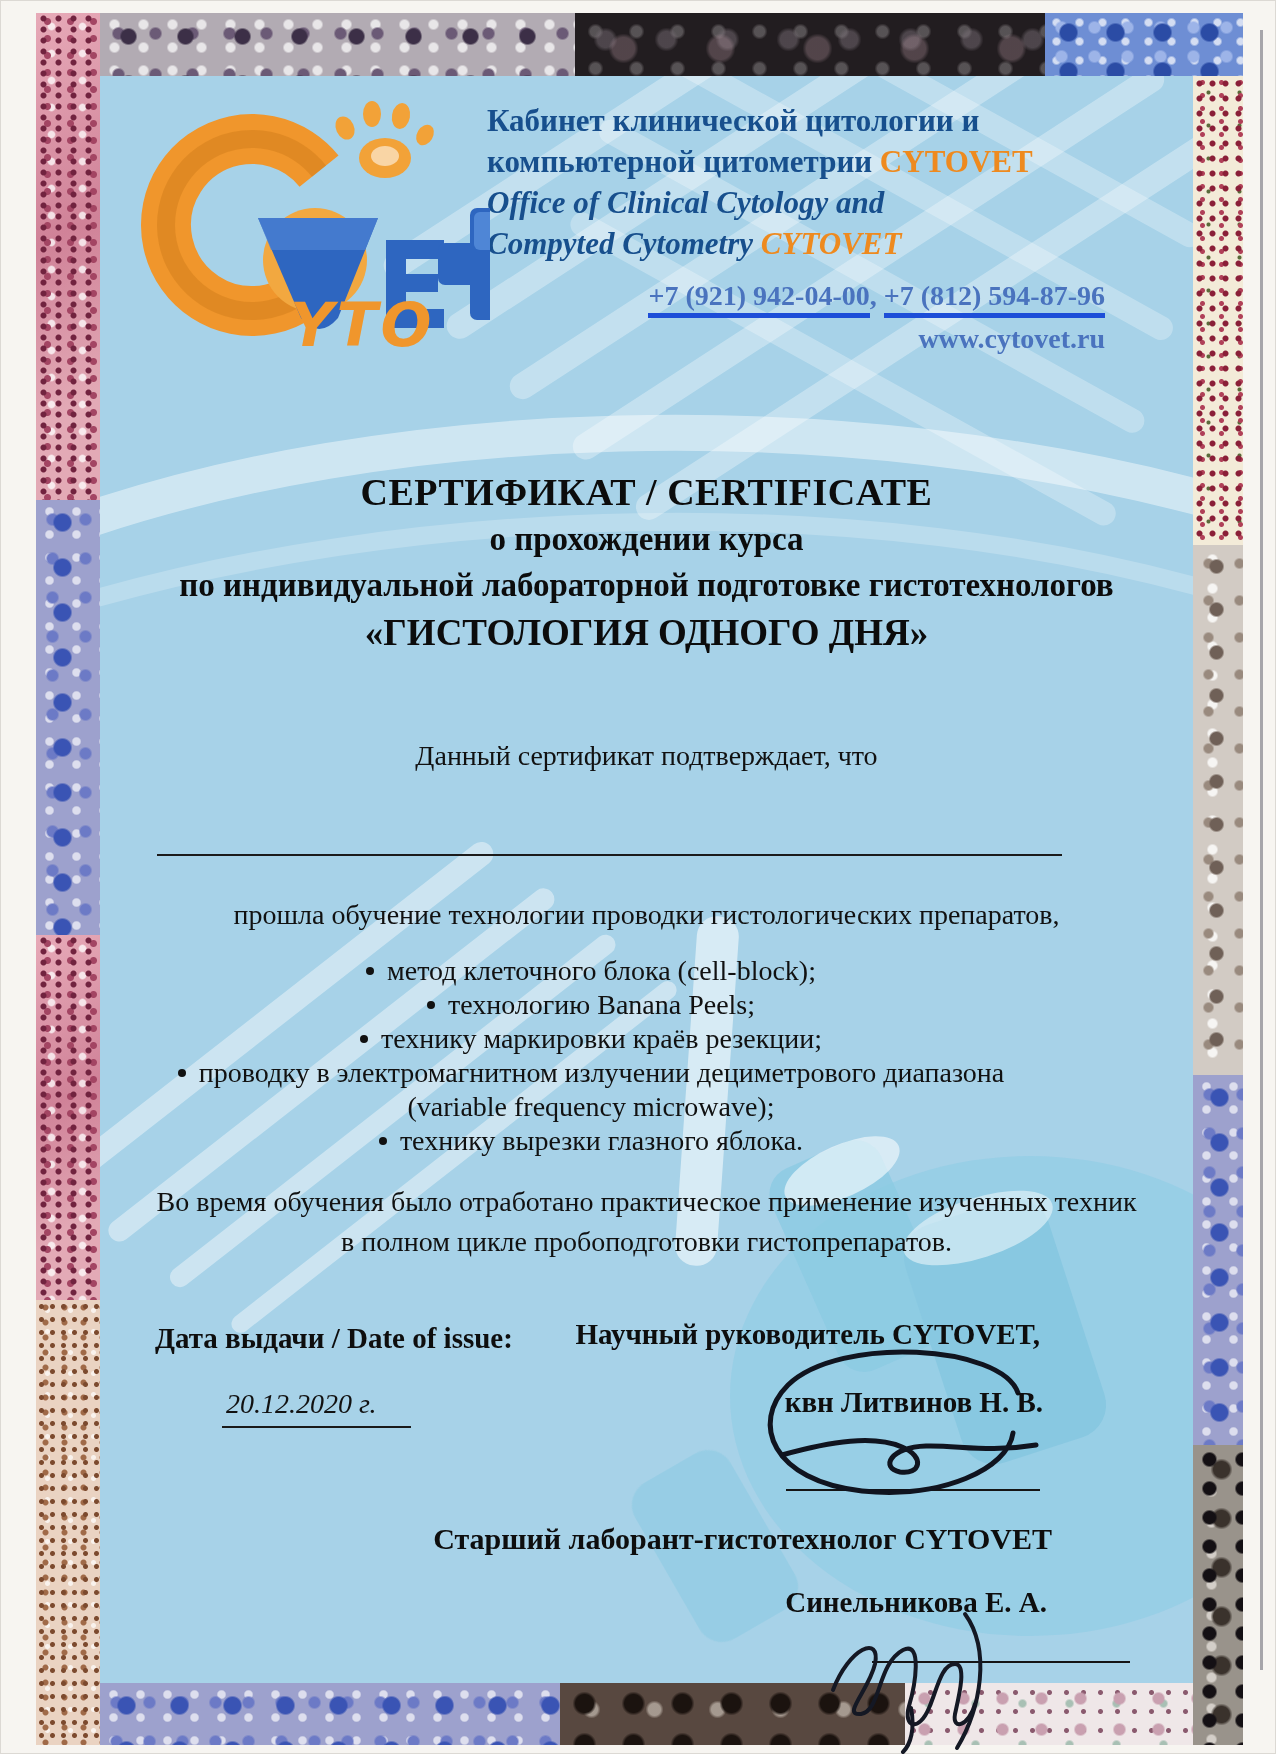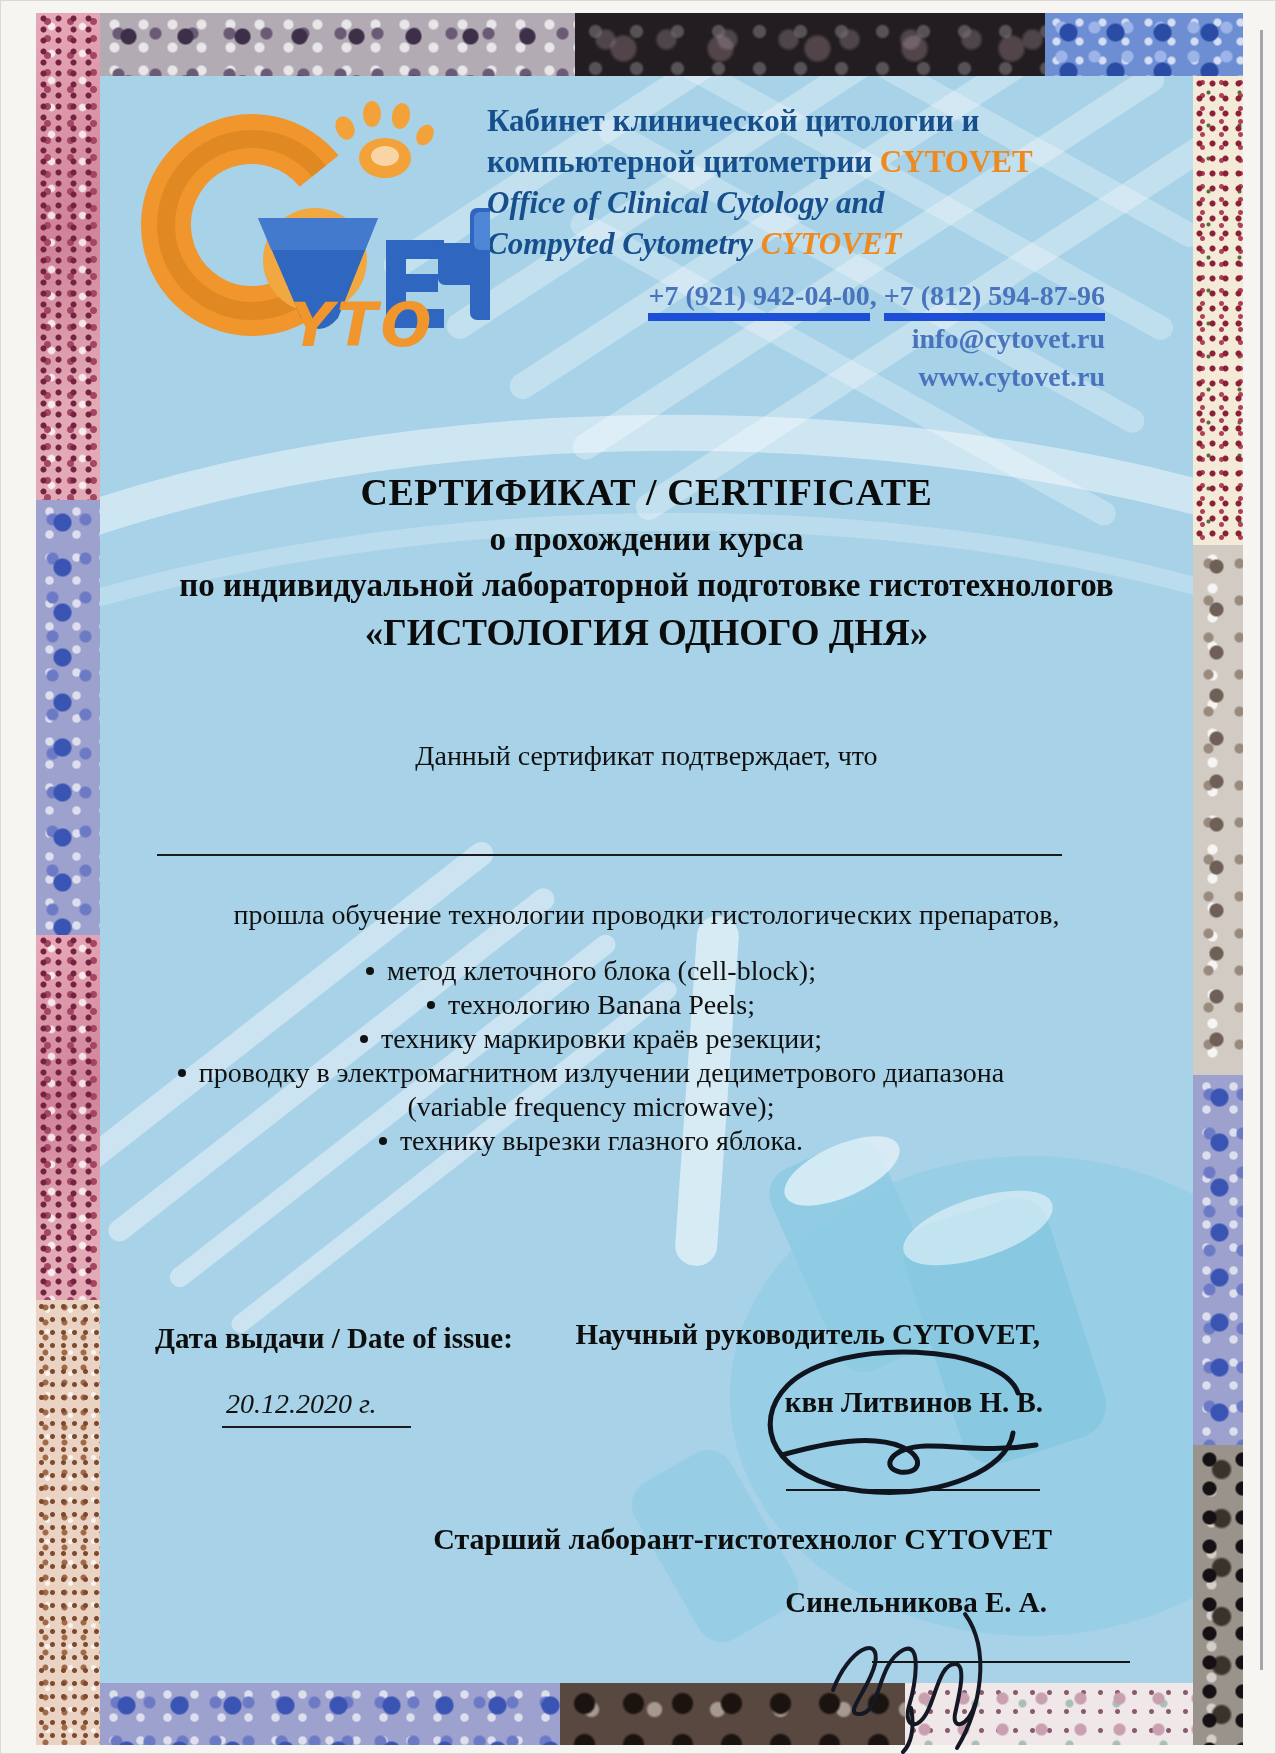--- a/index.html
+++ b/index.html
@@ -64,21 +64,21 @@
   
   .blue{position:absolute;left:100px;top:76px;width:1093px;height:1607px;background:#a7d2e8;overflow:hidden;}
   .scan-line{position:absolute;left:1260px;top:30px;width:3px;height:1640px;background:rgba(35,35,55,.38);}
   
   .abs{position:absolute;}
   .org-block{left:487px;top:100px;width:640px;font-weight:bold;font-size:31px;line-height:41px;color:#174f8d;}
   .org-en{font-style:italic;}
   .brand{color:#ee8a1f;}
   .contact{left:487px;top:280px;width:618px;text-align:right;font-weight:bold;color:#4a73be;}
   .phones{font-size:28px;margin-bottom:8px;white-space:nowrap;}
-  .phone{border-bottom:8px solid #1d4ed8;padding-bottom:2px;}
+  .phone{border-bottom:5px solid #1d4ed8;padding-bottom:2px;}
   .email,.web{font-size:28px;line-height:38px;}
   .title-block{left:100px;top:468px;width:1093px;text-align:center;color:#0c0c0c;}
   .t1{font-size:38px;font-weight:bold;line-height:48px;letter-spacing:.5px;}
   .t2{font-size:33px;font-weight:bold;line-height:46px;}
   .t3{font-size:33px;font-weight:bold;line-height:46px;}
   .t4{font-size:37px;font-weight:bold;line-height:50px;}
   .confirm{left:100px;top:740px;width:1093px;text-align:center;font-size:28px;color:#111;}
   .recipient{left:100px;top:792px;width:1093px;text-align:center;font-size:34px;font-weight:bold;font-style:italic;color:#161616;}
   .name-line{left:157px;top:854px;width:905px;height:2px;background:#1b1b1b;}
   .intro{left:100px;top:880px;width:1093px;text-align:center;font-size:28px;line-height:39px;color:#111;margin-top:15px;}
@@ -185,21 +185,20 @@
 
   <div class="abs org-block">
     <div>Кабинет клинической цитологии и</div>
     <div><span>компьютерной цитометрии </span><span class="brand">CYTOVET</span></div>
     <div class="org-en">Office of Clinical Cytology and</div>
     <div class="org-en"><span>Compyted Cytometry </span><span class="brand">CYTOVET</span></div>
   </div>
 
   <div class="abs contact">
     <div class="phones"><span class="phone">+7 (921) 942-04-00</span><span>, </span><span class="phone">+7 (812) 594-87-96</span></div>
-    <div class="email">info@cytovet.ru</div>
     <div class="web">www.cytovet.ru</div>
   </div>
 
   <div class="abs title-block">
     <div class="t1">СЕРТИФИКАТ / CERTIFICATE</div>
     <div class="t2">о прохождении курса</div>
     <div class="t3">по индивидуальной лабораторной подготовке гистотехнологов</div>
     <div class="t4">«ГИСТОЛОГИЯ ОДНОГО ДНЯ»</div>
   </div>
 
@@ -227,20 +226,24 @@
         <span class="dot"></span>
         <span>проводку в электромагнитном излучении дециметрового диапазона</span>
       </div>
     <div class="cont-line">(variable frequency microwave);</div>
     <div class="bullet-line">
         <span class="dot"></span>
         <span>технику вырезки глазного яблока.</span>
       </div>
   </div>
 
+  <div class="abs outro">
+    <div>Во время обучения было отработано практическое применение изученных техник</div>
+    <div>в полном цикле пробоподготовки гистопрепаратов.</div>
+  </div>
 
   <div class="abs sup-label">Научный руководитель CYTOVET,</div>
   <div class="abs date-label">Дата выдачи / Date of issue:</div>
   <div class="abs date-value">20.12.2020 г.</div>
   <div class="abs sup-name">квн Литвинов Н. В.</div>
 
   <svg class="abs sig" style="left:740px;top:1335px;" width="310" height="170" viewBox="0 0 310 170" fill="none" stroke="#10141f" stroke-width="5" stroke-linecap="round">
     <path d="M 278 58 C 262 10 100 0 48 50 C 10 88 32 146 122 156 C 202 164 268 134 273 98"></path>
     <path d="M 42 120 C 92 106 134 100 162 112 C 186 122 180 140 160 137 C 140 133 150 112 186 111 C 218 110 248 118 296 110"></path>
   </svg>

